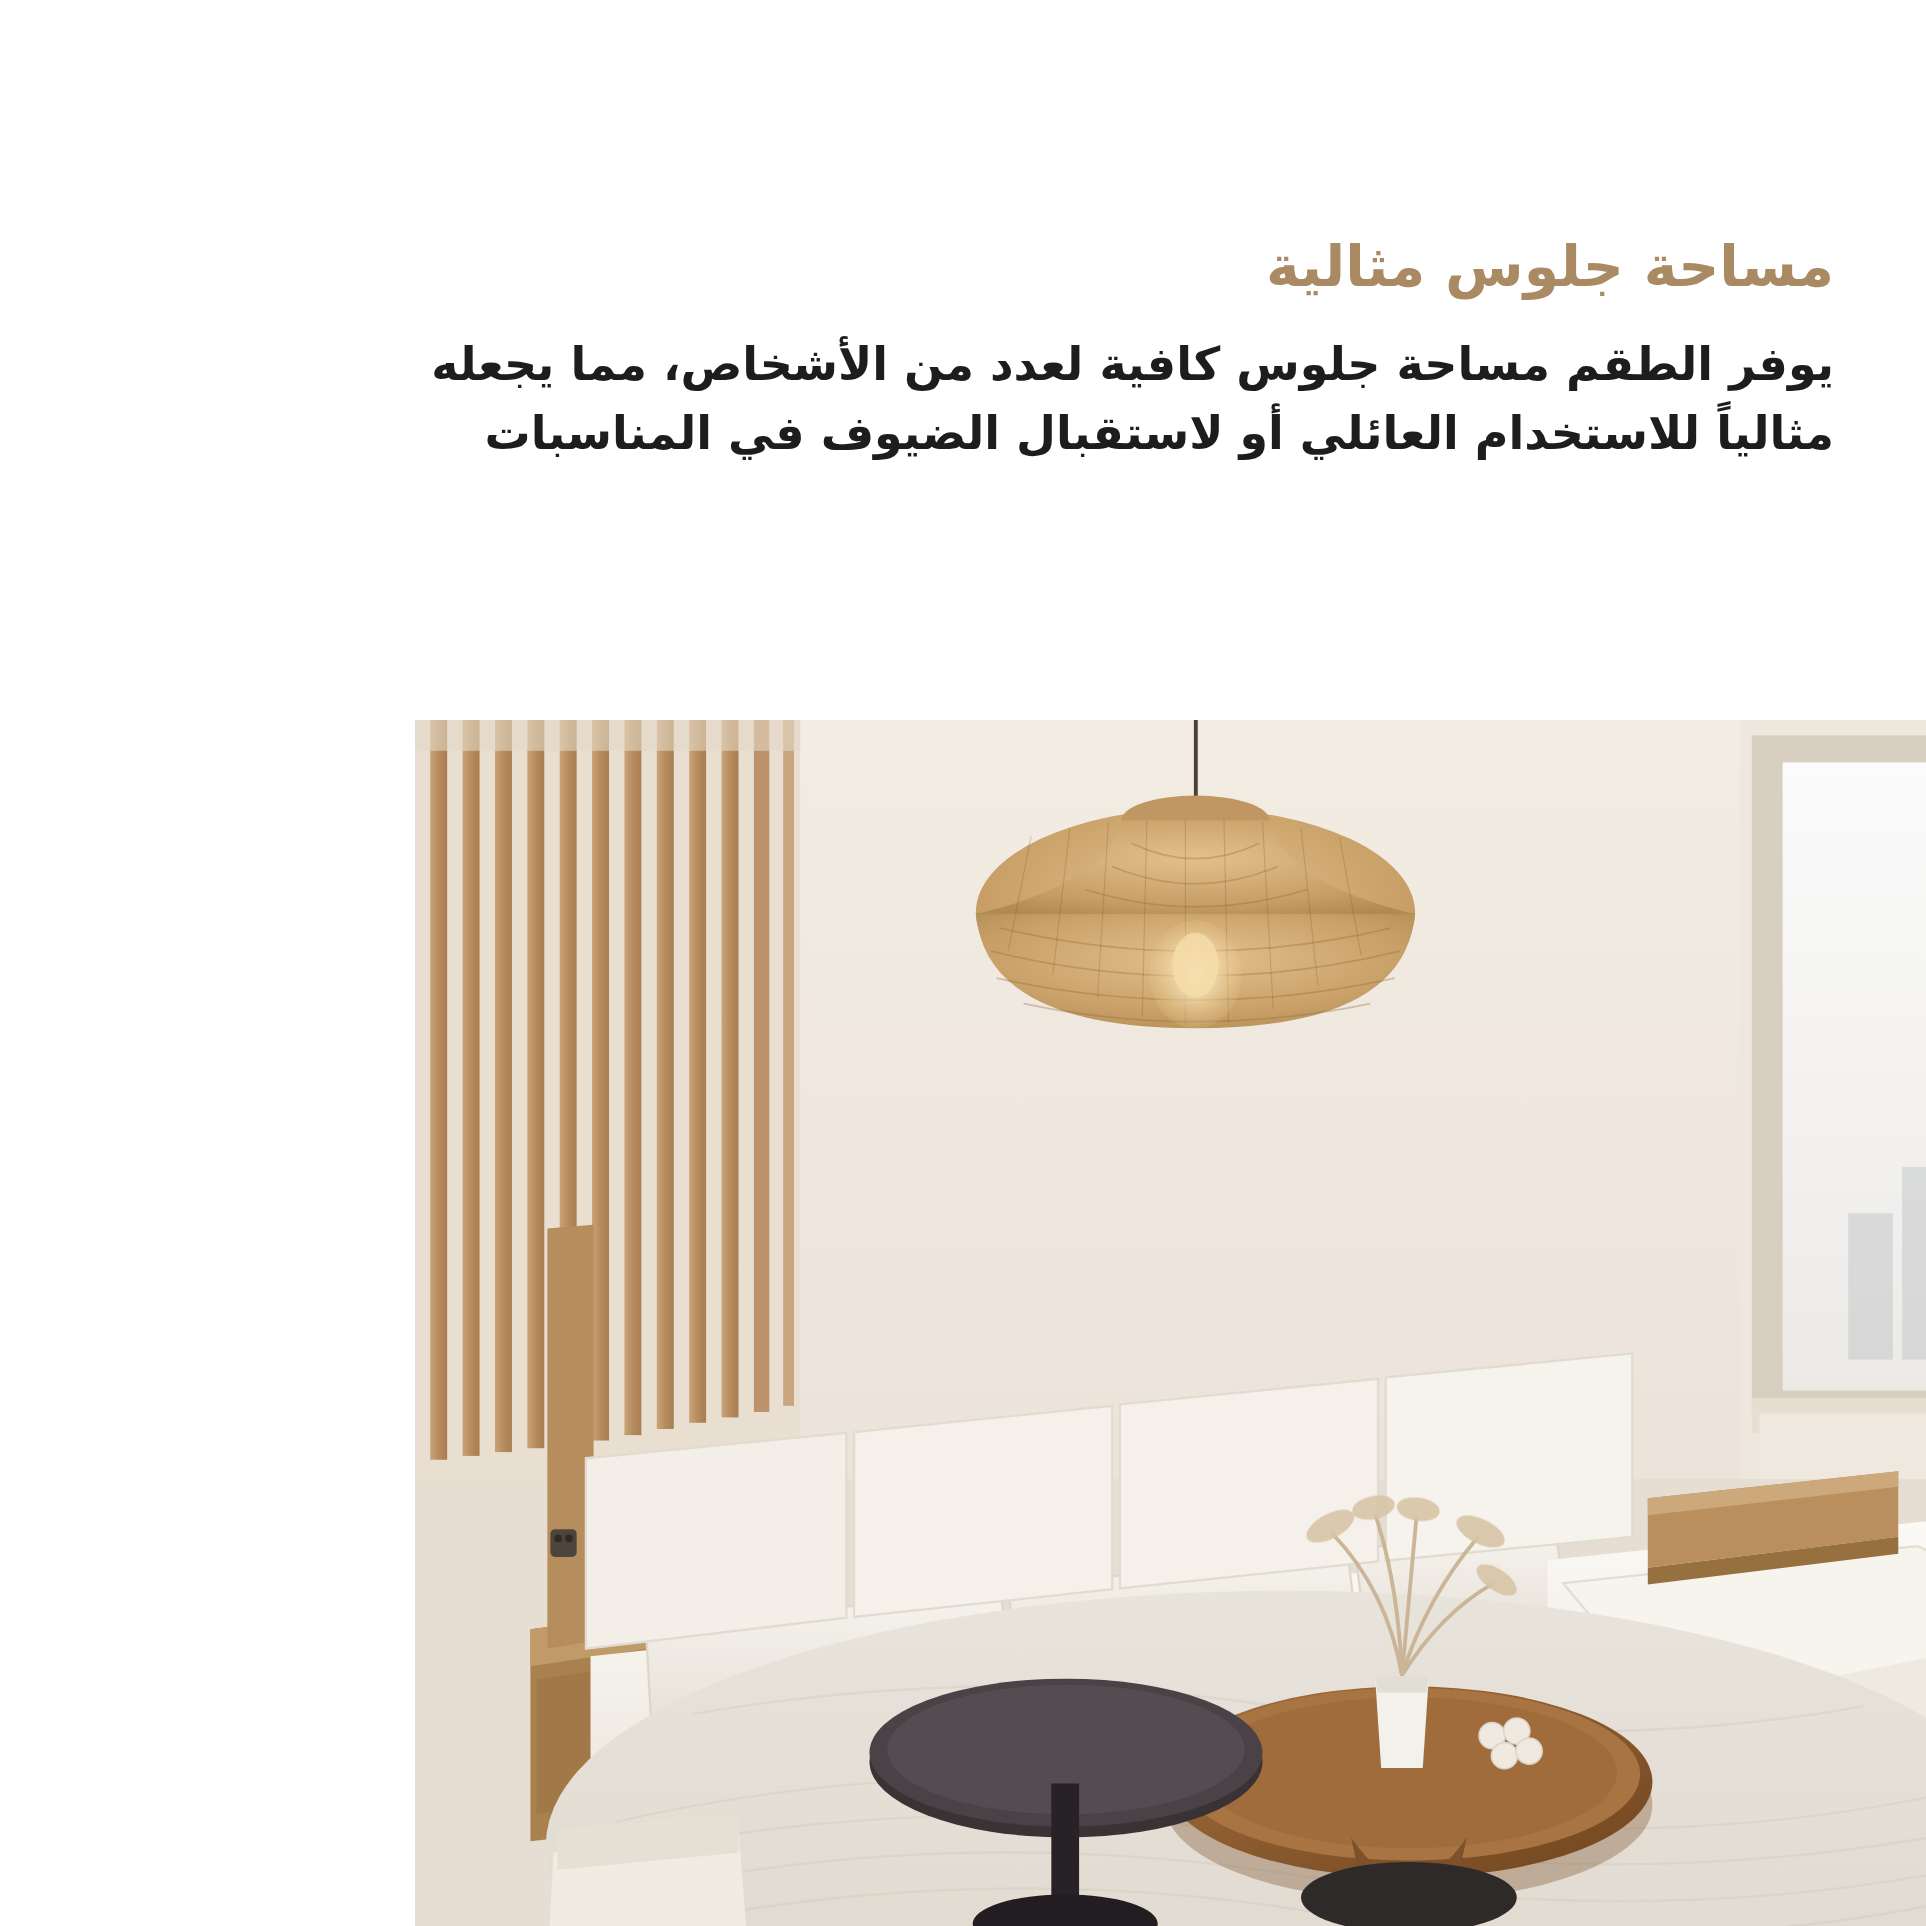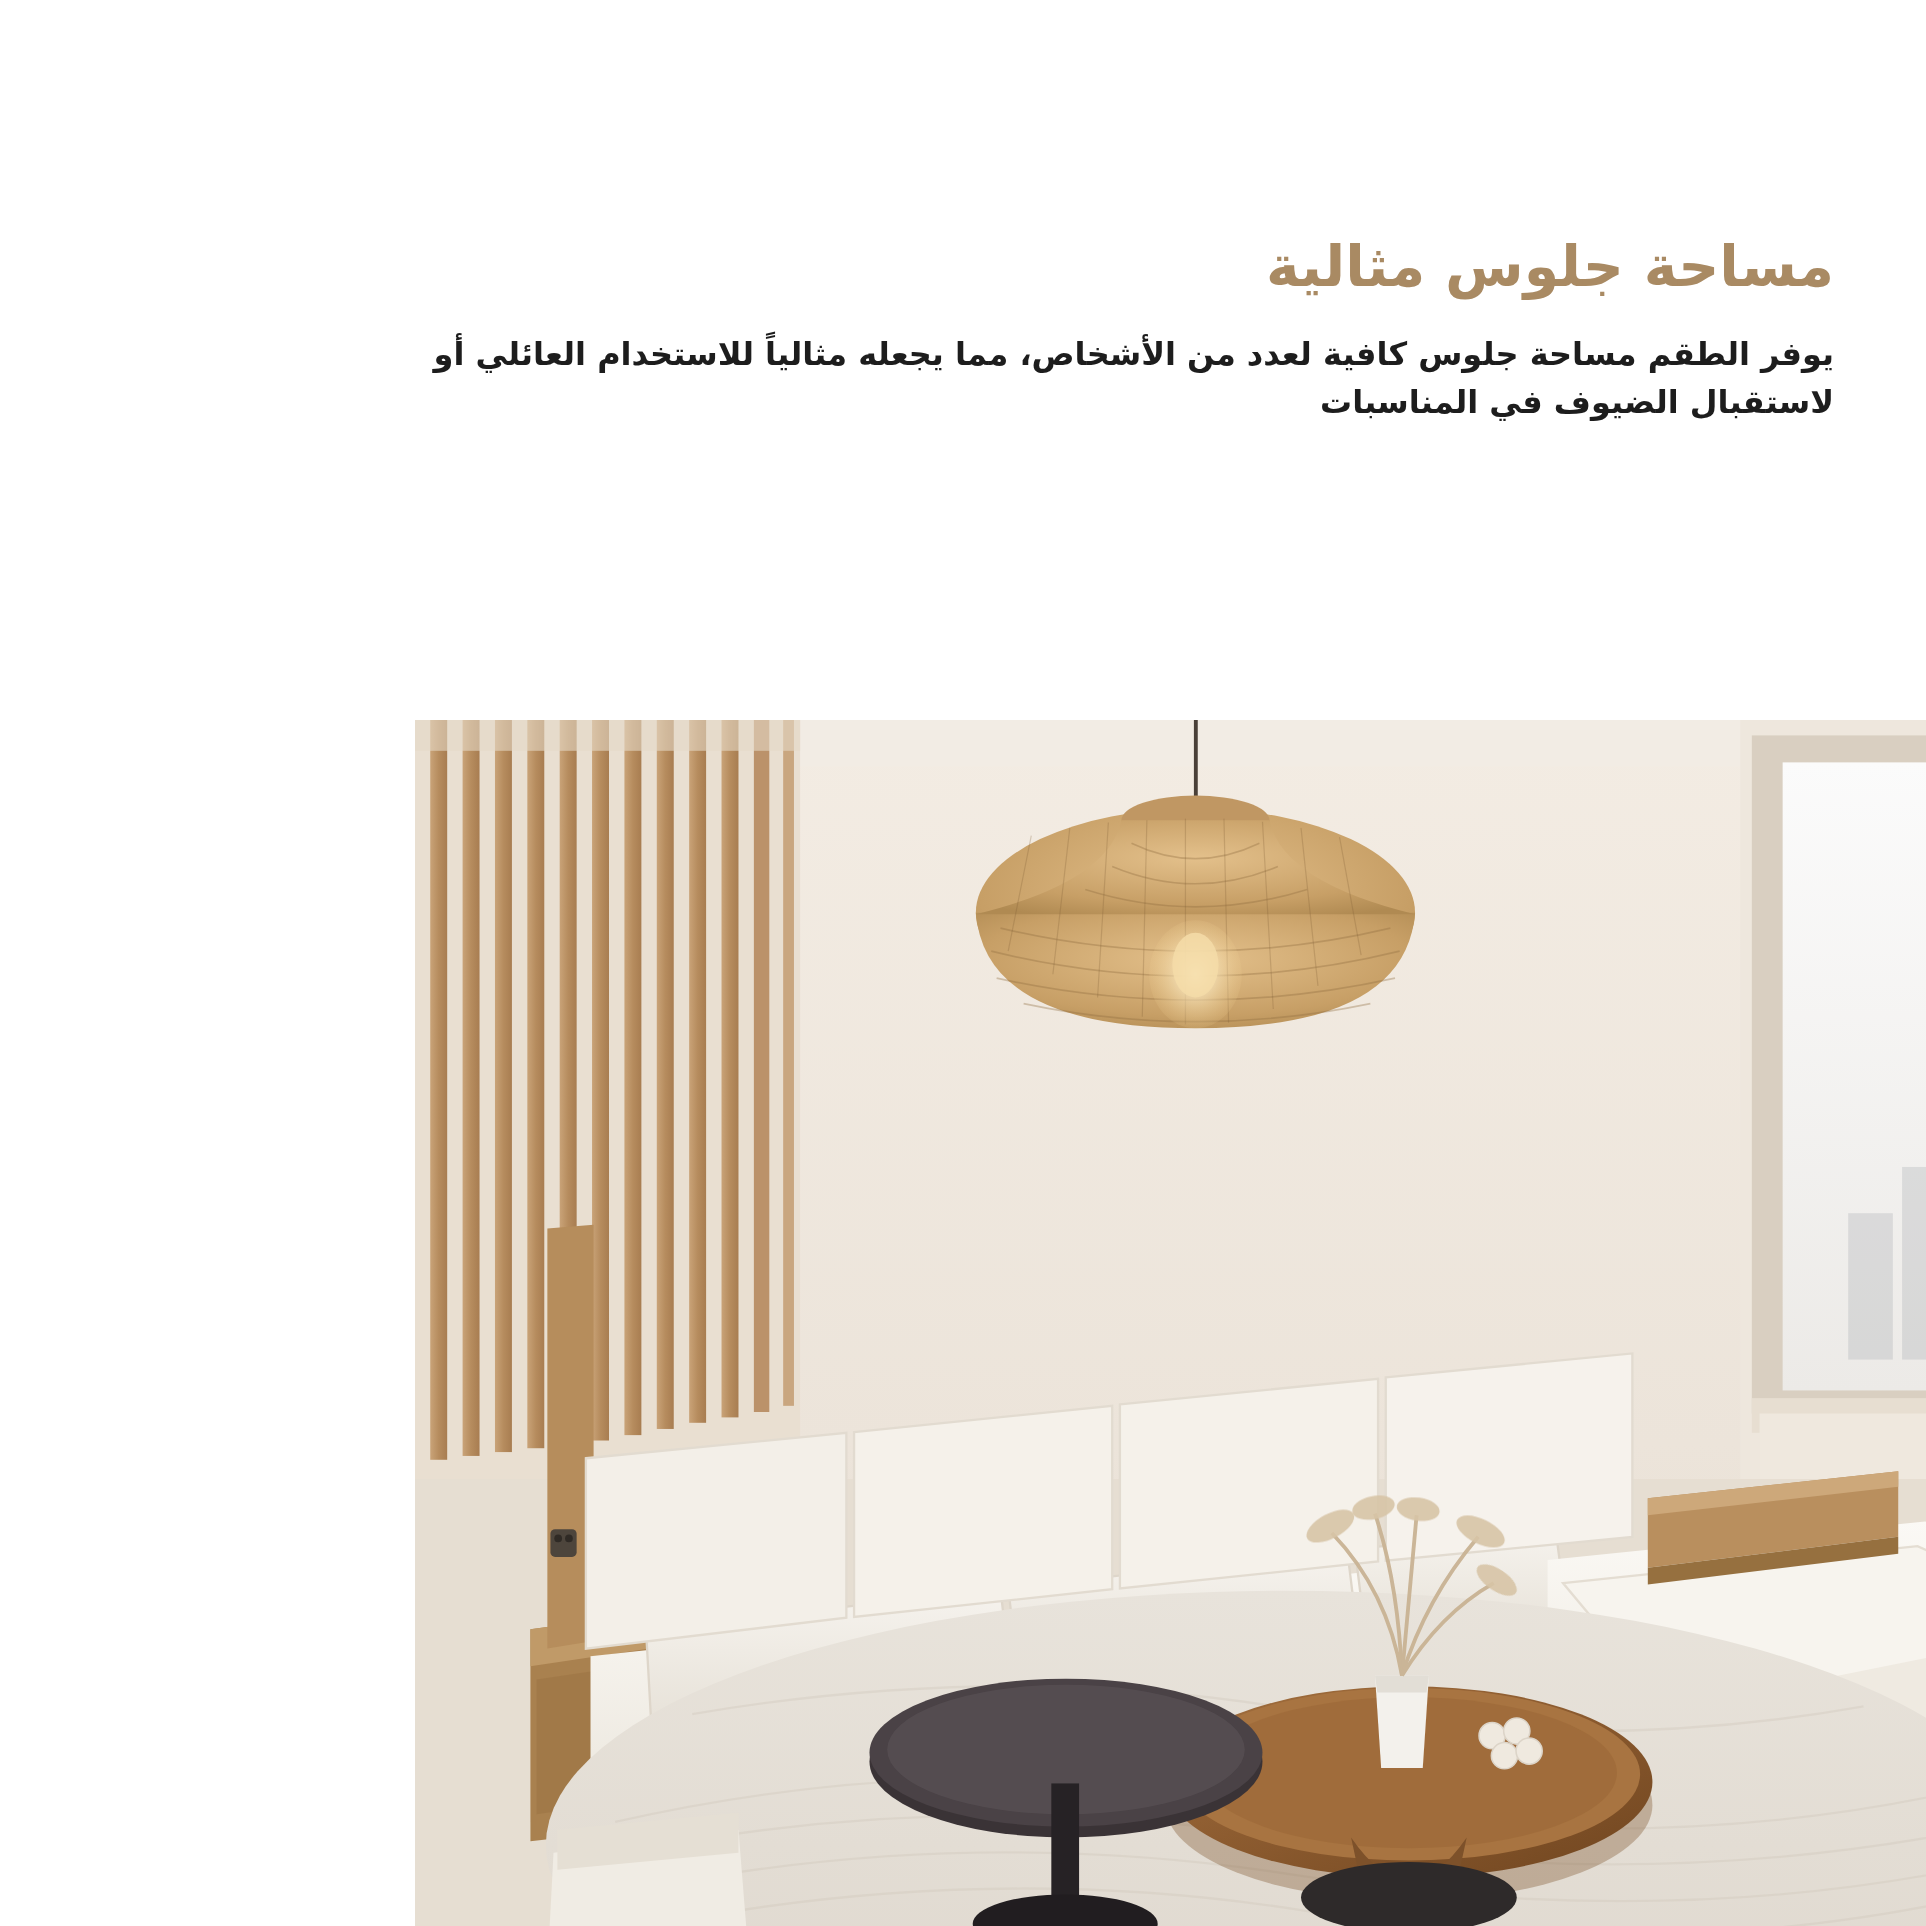--- a/index.html
+++ b/index.html
@@ -37,21 +37,21 @@
   .headline {
     font-size: 57px;
     line-height: 1.25;
     font-weight: bold;
     color: #a98a63;
     margin: 0 0 28px 0;
     letter-spacing: 0px;
   }
 
   .subcopy {
-    font-size: 32px;
+    font-size: 46px;
     line-height: 1.5;
     font-weight: bold;
     color: #1d1d1d;
     margin: 0;
     padding-right: 0;
     padding-left: 46px;
   }
 
   
   .photo {

